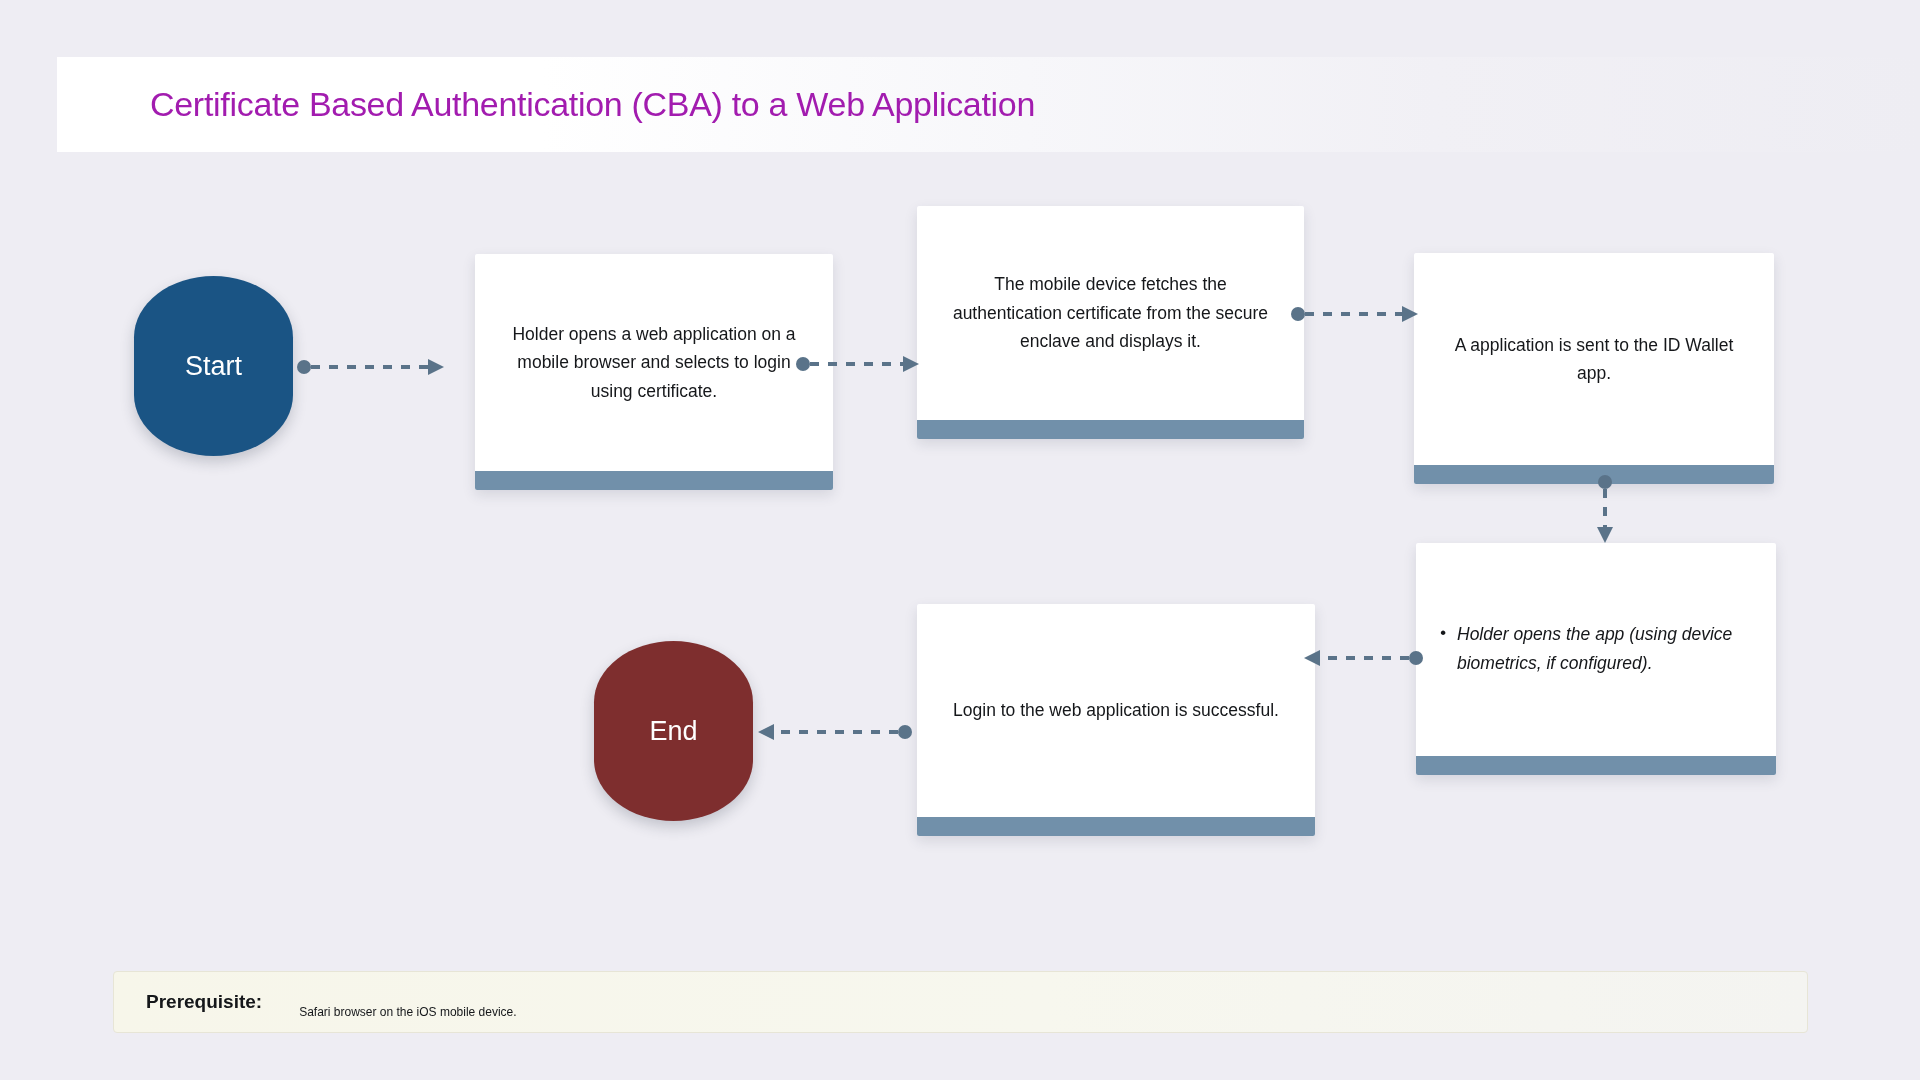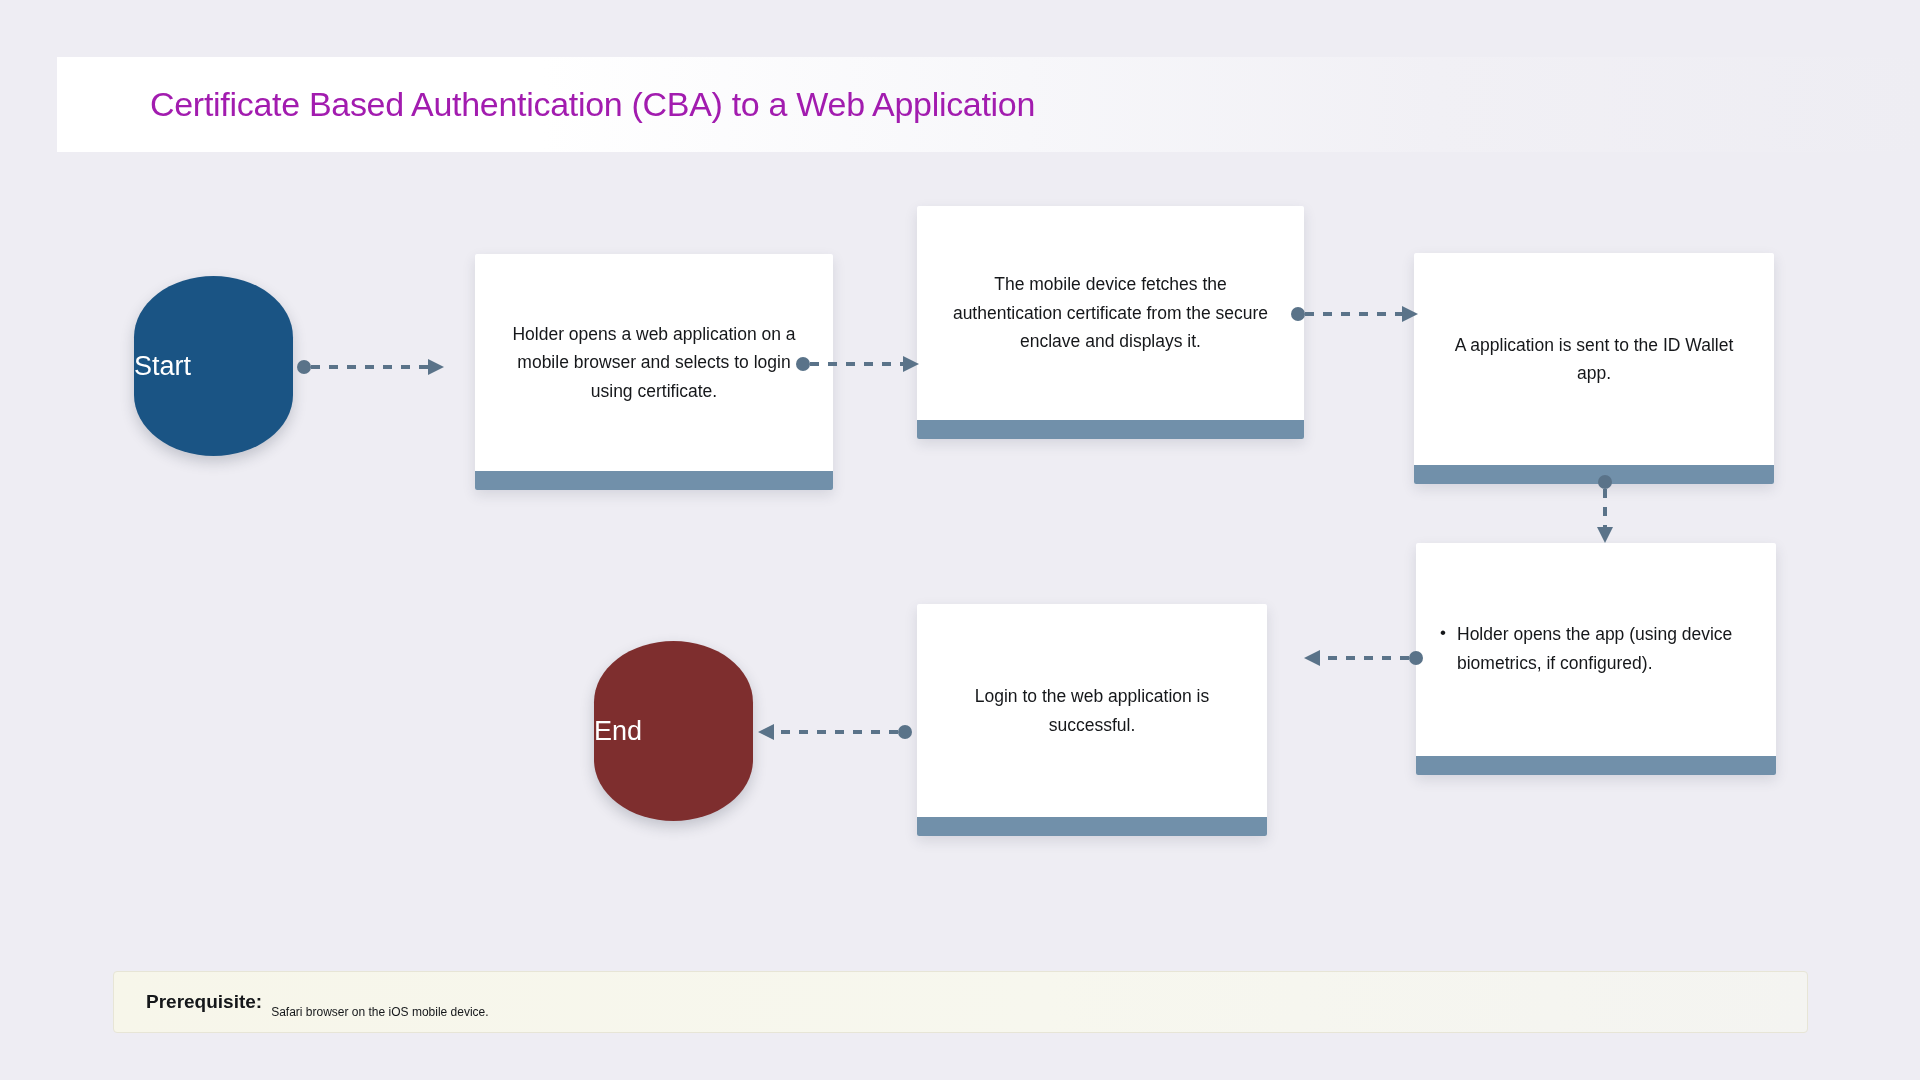--- a/index.html
+++ b/index.html
@@ -40,20 +40,21 @@
     font-weight: normal;
     color: #a21caf;
     letter-spacing: -0.3px;
   }
 
   
   .terminator {
     position: absolute;
     display: flex;
     align-items: center;
+    justify-content: center;
     border-radius: 50% / 34%;
     color: #ffffff;
     font-size: 27px;
     box-shadow: 0 6px 14px rgba(40,50,70,0.22);
   }
   #node-start {
     left: 134px;  top: 276px;
     width: 159px; height: 180px;
     background: #1a5484;
   }
@@ -91,57 +92,59 @@
     line-height: 1.62;
     color: #15171a;
     text-align: left;
     list-style: none;
     width: 100%;
   }
   .box-bullets li {
     position: relative;
     padding-left: 19px;
     margin-bottom: 2px;
+    font-style: italic;
   }
   .box-bullets li::before {
     content: "\2022";
     position: absolute;
     left: 2px;
     top: -1px;
     font-size: 17px;
   }
   .box-footer {
     flex: 0 0 auto;
     height: 19px;
     background: #7190aa;
   }
 
   #box-1 { left: 446px;  top: 254px;  width: 358px; height: 236px; margin-left: 29px; }
   #box-2 { left: 917px;  top: 206px;  width: 387px; height: 233px; }
   #box-3 { left: 1414px; top: 253px;  width: 360px; height: 231px; }
   #box-4 { left: 1416px; top: 543px;  width: 360px; height: 232px; }
-  #box-5 { left: 917px;  top: 604px;  width: 350px; height: 232px; }
+  #box-5 { left: 917px;  top: 604px;  width: 398px; height: 232px; }
 
   
   .conn { position: absolute; }
   .conn svg { display: block; overflow: visible; }
 
   
   #prereq-bar {
     position: absolute;
     left: 113px;
     top: 971px;
     width: 1695px;
     height: 62px;
     background: linear-gradient(90deg, #f7f6ea 0%, #f7f7ee 55%, #f4f4f1 100%);
     border: 1px solid #e7e5d6;
     border-radius: 4px;
     display: flex;
     align-items: center;
     padding-left: 32px;
+    gap: 28px;
   }
   #prereq-label {
     font-size: 19px;
     font-weight: bold;
     color: #15171a;
     margin-right: 9px;
   }
   #prereq-value {
     font-size: 12px;
     color: #15171a;

